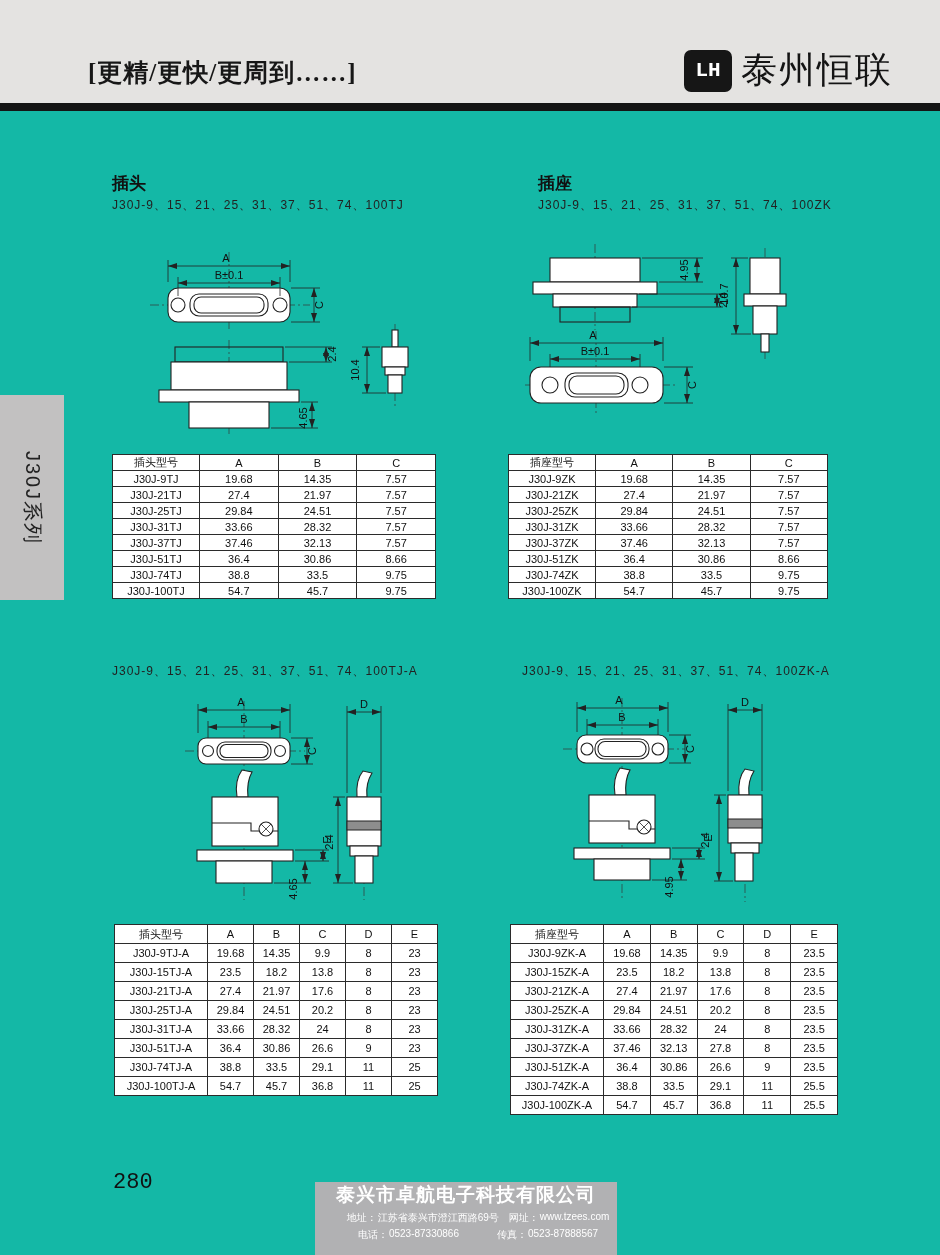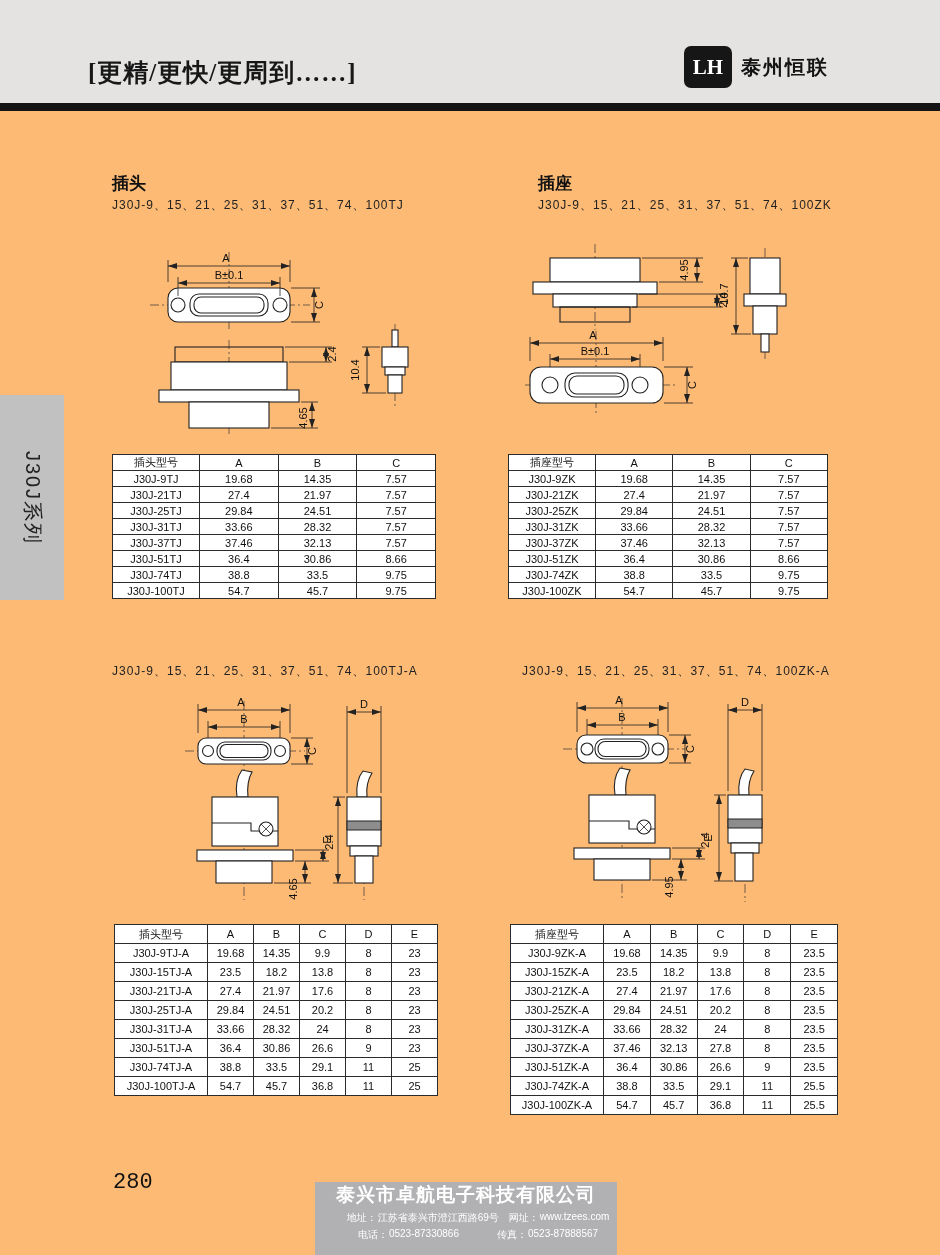--- a/index.html
+++ b/index.html
@@ -1,28 +1,28 @@
 <!DOCTYPE html>
 <html><head>
 <meta charset="utf-8">
 <style>
   html,body { margin:0; padding:0; background:#888; }
-  .page { position:relative; width:940px; height:1255px; background:#fdba74; overflow:hidden;
+  .page { position:relative; width:940px; height:1255px; background:#14b8a6; overflow:hidden;
           font-family:"Liberation Sans",sans-serif; color:#1a1a1a; }
 
   
   .header { position:absolute; left:0; top:0; width:940px; height:103px; background:#e4e3e1; }
   .header-rule { position:absolute; left:0; top:103px; width:940px; height:8px; background:#141414; }
   .slogan { position:absolute; left:88px; top:56px; font-family:"Liberation Serif",serif;
             font-weight:bold; font-size:25px; letter-spacing:1px; color:#171717; }
   .logo { position:absolute; left:684px; top:46px; display:flex; align-items:center; gap:9px; }
   .logo-mark { width:48px; height:42px; background:#161616; border-radius:7px; color:#fff;
                display:flex; align-items:center; justify-content:center;
-               font-weight:bold; font-size:21px; font-family:Liberation Serif, serif; }
-  .logo-text { font-size:20px; font-weight:bold; color:#141414; letter-spacing:2px; }
+               font-weight:bold; font-size:21px; font-family:Liberation Mono, monospace; }
+  .logo-text { font-size:36px; font-weight:normal; color:#141414; letter-spacing:2px; }
 
   
   .series-tab { position:absolute; left:0; top:395px; width:64px; height:205px; background:#c2c1c1; }
   .series-tab span { position:absolute; left:50%; top:50%;
                      transform:translate(-50%,-50%) rotate(90deg); white-space:nowrap;
                      font-size:20px; color:#222; letter-spacing:2px; }
 
   
   .sec-title { position:absolute; font-size:17px; font-weight:bold; color:#111; }
   .sec-sub   { position:absolute; font-size:12px; color:#222; letter-spacing:1px; }

